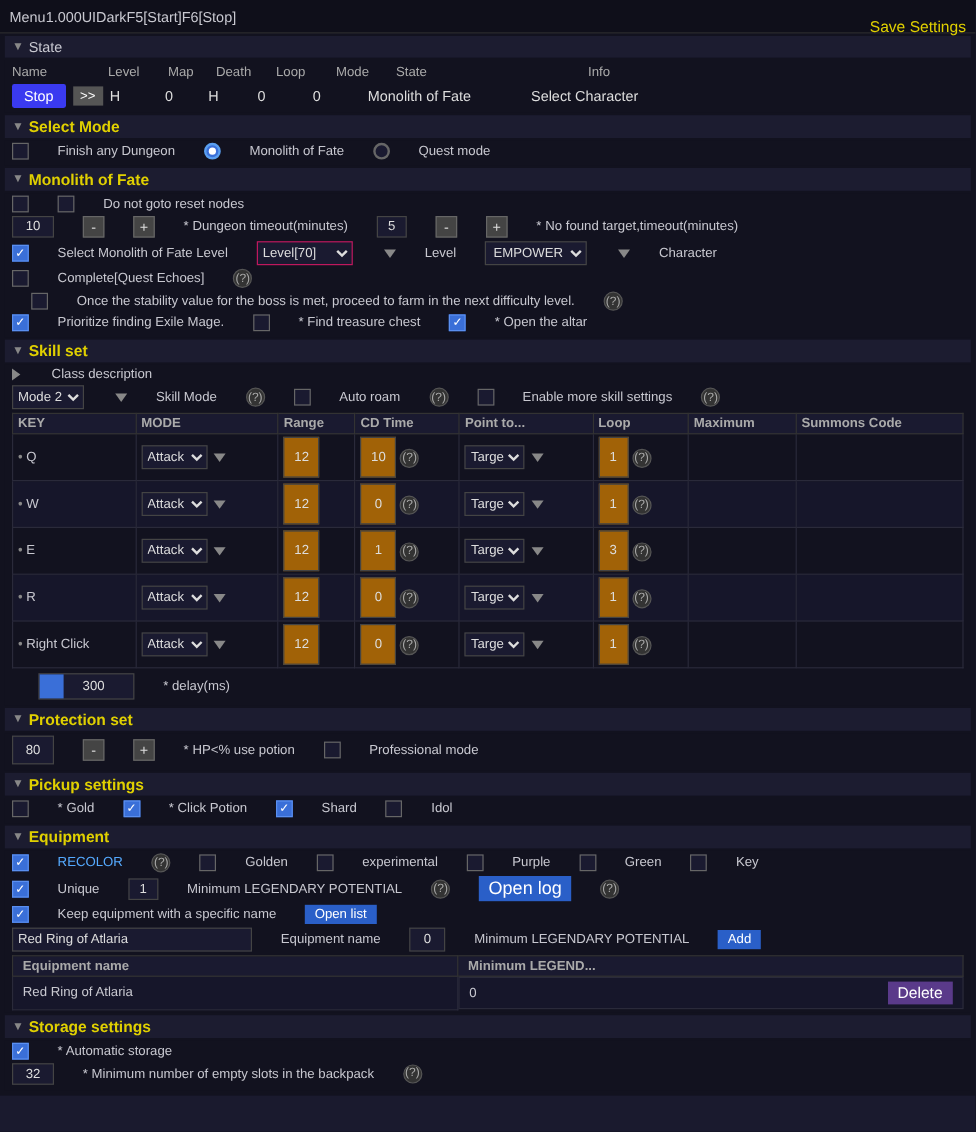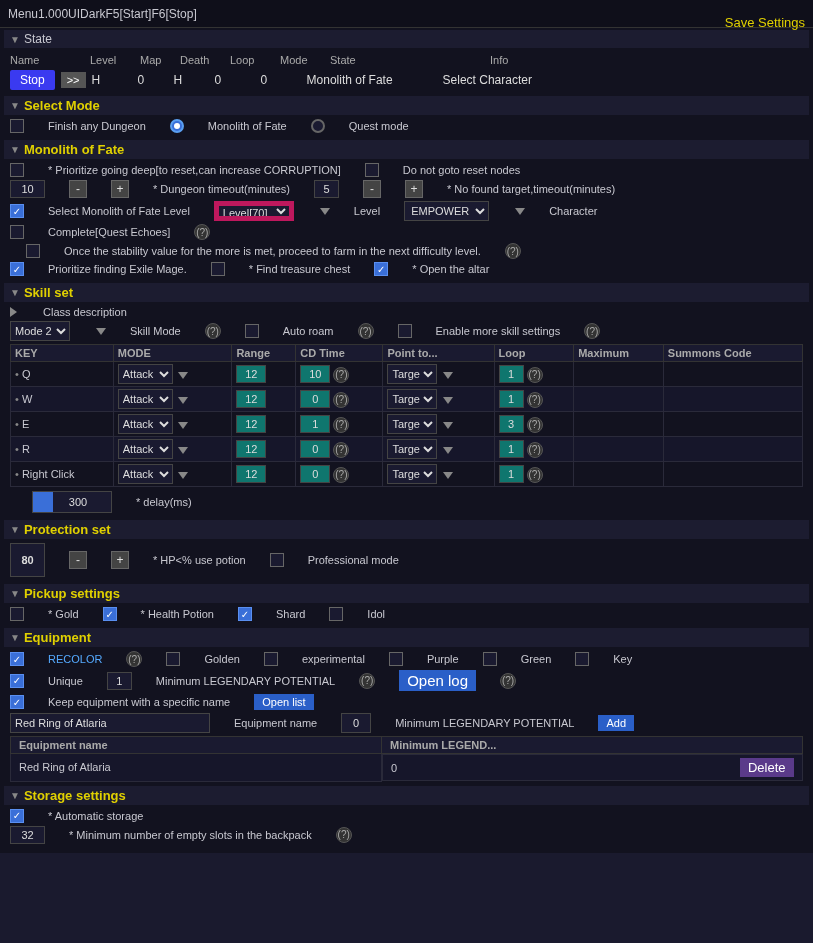--- a/index.html
+++ b/index.html
@@ -150,21 +150,21 @@
       height: 16px;
       font-size: 10px;
       cursor: pointer;
       display: inline-flex;
       align-items: center;
       justify-content: center;
     }
     .level-select {
       background: #1a1a30;
       color: #ddd;
-      border: 5px solid #be185d;
+      border: 1px solid #be185d;
       font-size: 11px;
       height: 20px;
       min-width: 80px;
     }
     .skill-table {
       width: 100%;
       border-collapse: collapse;
       font-size: 11px;
     }
     .skill-table th {
@@ -192,25 +192,25 @@
     .delay-input {
       background: #1a1a30;
       color: #ddd;
       border: 1px solid #444;
       width: 60px;
       height: 20px;
       font-size: 11px;
       text-align: center;
     }
     .range-input {
-      background: #0f766e;
+      background: #a16207;
       color: #ddd;
       border: 1px solid #444;
       width: 30px;
-      height: 18px;
+      height: 34px;
       font-size: 11px;
       text-align: center;
     }
     .btn-open-log {
       background: #2a5fc8;
       color: white;
       border: none;
       padding: 2px 8px;
       font-size: 15px;
       cursor: pointer;
@@ -273,24 +273,23 @@
       padding: 3px 8px;
       border: 1px solid #2a2a3a;
       color: #c8c8d0;
       background: #16162a;
     }
     .hp-input {
       background: #1a1a30;
       color: #ddd;
       border: 1px solid #444;
       width: 35px;
-      height: 34px;
+      height: 24px;
       font-size: 11px;
       text-align: center;
-      font-weight: bold;
     }
     .storage-input {
       background: #1a1a30;
       color: #ddd;
       border: 1px solid #444;
       width: 35px;
       height: 18px;
       font-size: 11px;
       text-align: center;
     }
@@ -376,21 +375,20 @@
   </div>
 
   <div class="section-header">
     <span class="arrow">▼</span>
     <span class="section-title">Monolith of Fate</span>
   </div>
   <div class="section-body">
 
     <div class="row">
       <div class="checkbox-custom"></div>
-      <span class="label-text">* Prioritize going deep[to reset,can increase CORRUPTION]</span>
       <div class="checkbox-custom"></div>
       <span class="label-text">Do not goto reset nodes</span>
     </div>
 
     <div class="row">
       <input class="number-input" value="10" style="width: 35px;">
       <button class="btn-plus-minus">-</button>
       <button class="btn-plus-minus">+</button>
       <span class="label-text">* Dungeon timeout(minutes)</span>
       <input class="number-input" value="5" style="width: 25px;">
@@ -418,21 +416,21 @@
     </div>
 
     <div class="row">
       <div class="checkbox-custom"></div>
       <span class="label-text">Complete[Quest Echoes]</span>
       <button class="help-btn">(?)</button>
     </div>
 
     <div class="row" style="padding-left:16px;">
       <div class="checkbox-custom"></div>
-      <span class="label-text" style="max-width:580px;">Once the stability value for the more is met, proceed to farm in the next difficulty level.</span>
+      <span class="label-text" style="max-width:580px;">Once the stability value for the boss is met, proceed to farm in the next difficulty level.</span>
       <button class="help-btn">(?)</button>
     </div>
 
     <div class="row">
       <div class="checkbox-custom checked"></div>
       <span class="label-text">Prioritize finding Exile Mage.</span>
       <div class="checkbox-custom"></div>
       <span class="label-text">* Find treasure chest</span>
       <div class="checkbox-custom checked"></div>
       <span class="label-text">* Open the altar</span>
@@ -651,21 +649,21 @@
 
   <div class="section-header">
     <span class="arrow">▼</span>
     <span class="section-title">Pickup settings</span>
   </div>
   <div class="section-body">
     <div class="row">
       <div class="checkbox-custom"></div>
       <span class="label-text">* Gold</span>
       <div class="checkbox-custom checked"></div>
-      <span class="label-text">* Health Potion</span>
+      <span class="label-text">* Click Potion</span>
       <div class="checkbox-custom checked"></div>
       <span class="label-text">Shard</span>
       <div class="checkbox-custom"></div>
       <span class="label-text">Idol</span>
     </div>
   </div>
 
   <div class="section-header">
     <span class="arrow">▼</span>
     <span class="section-title">Equipment</span>

